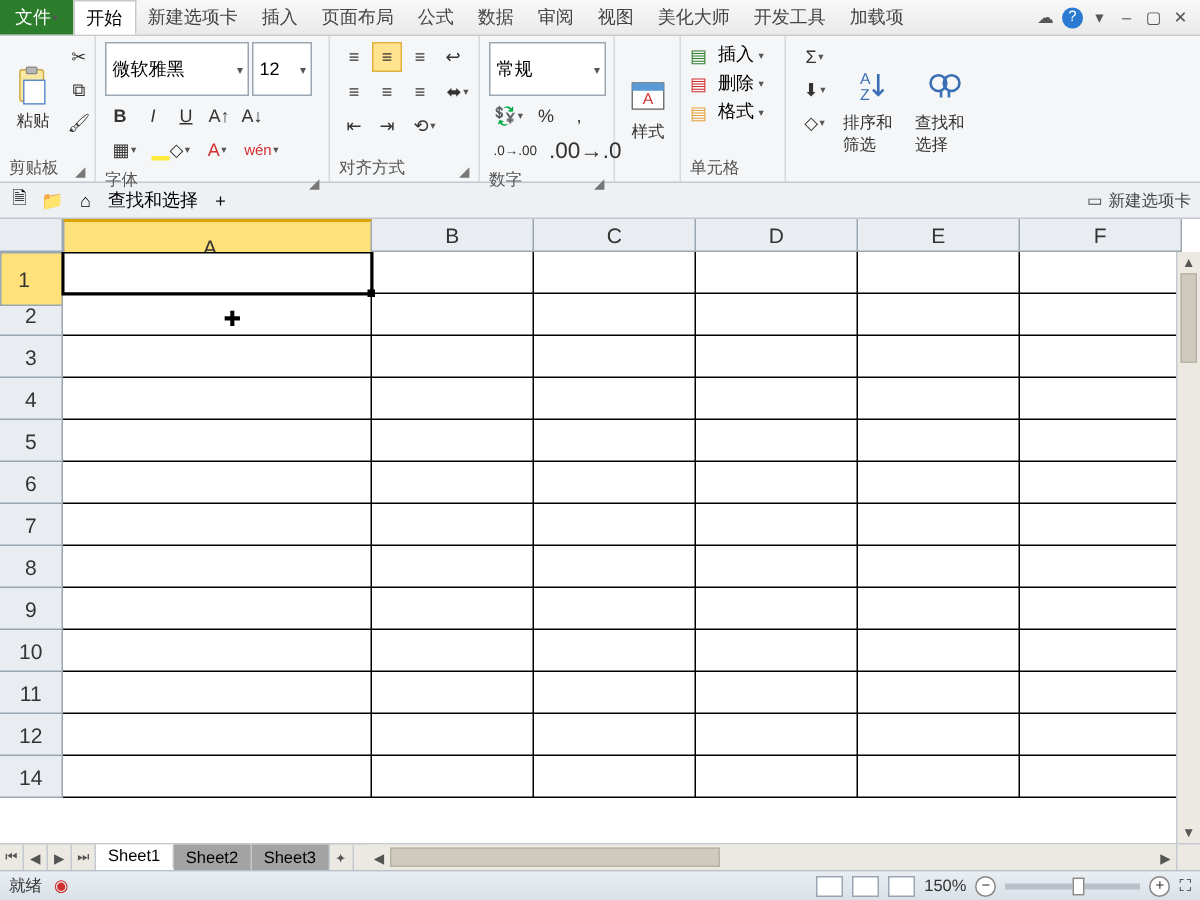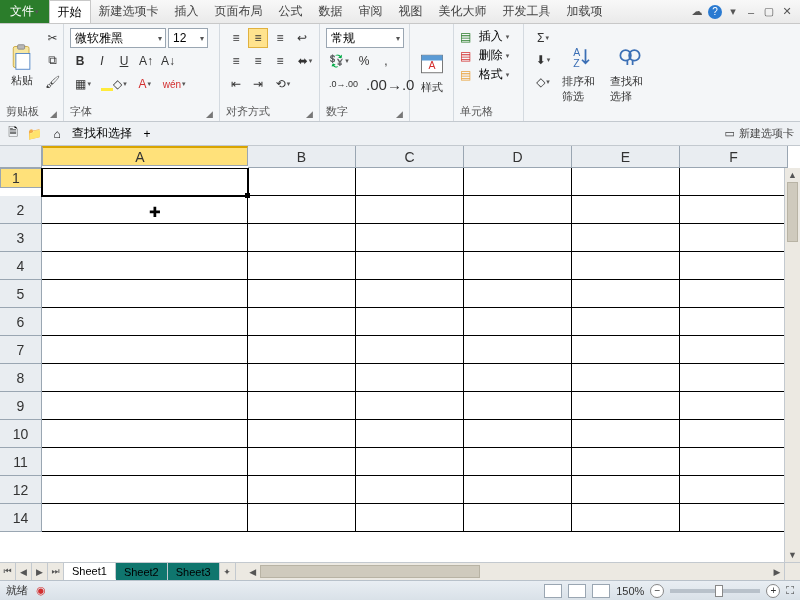--- a/index.html
+++ b/index.html
@@ -18,21 +18,21 @@
 .ribbon { height: 98px; background: #f4f6f8; border-bottom: 1px solid #c3c9cf; display: flex; }
 .group { border-right: 1px solid #d4dae0; display: flex; flex-direction: column; padding: 4px 6px 2px; }
 .group-body { flex: 1; display: flex; gap: 4px; }
 .group-label { text-align: left; font-size: 11px; color: #555; padding-top: 2px; position: relative; }
 .group-label .launcher { position: absolute; right: 0; bottom: 0; font-size: 9px; color: #777; }
 .col { display: flex; flex-direction: column; gap: 2px; }
 .row { display: flex; align-items: center; gap: 2px; }
 .btn { min-width: 20px; height: 20px; display: inline-flex; align-items: center; justify-content: center; border: 1px solid transparent; font-size: 12px; color: #333; padding: 0 2px; }
 .btn.active { background: #ffe38e; border: 1px solid #e0b13f; }
 .btn.wide { min-width: 26px; }
-.sel { height: 20px; border: 1px solid #9aa6b2; background: #fff; font-size: 12px; padding: 0 14px 0 4px; position: relative; display: inline-flex; align-items: center; }
+.sel { height: 36px; border: 1px solid #9aa6b2; background: #fff; font-size: 12px; padding: 0 14px 0 4px; position: relative; display: inline-flex; align-items: center; }
 .sel .arrow { position: absolute; right: 3px; font-size: 8px; color: #555; }
 .bigbtn { width: 44px; display: flex; flex-direction: column; align-items: center; justify-content: center; gap: 2px; font-size: 11px; color: #333; padding: 2px; }
 .bigbtn svg, .bigbtn .icon-box { width: 28px; height: 28px; }
 .small-arrow { font-size: 7px; color: #555; margin-left: 1px; }
 
 
 .docbar { height: 24px; background: #eef1f4; border-bottom: 1px solid #c3c9cf; display: flex; align-items: center; padding: 0 6px; gap: 8px; }
 .docbar .doc-icon { width: 14px; height: 14px; display: inline-flex; align-items: center; justify-content: center; }
 .docbar-right { margin-left: auto; font-size: 11px; color: #444; display: flex; align-items: center; gap: 4px; }
 
@@ -50,21 +50,21 @@
 .cell.active { outline: 2px solid #000; outline-offset: -1px; position: relative; }
 .cell.active::after { content: ""; position: absolute; right: -3px; bottom: -3px; width: 5px; height: 5px; background: #000; }
 .vscroll { position: absolute; right: 0; top: 22px; bottom: 0; width: 16px; background: #ece9e2; border-left: 1px solid #c3c9cf; }
 .vscroll .thumb { position: absolute; left: 2px; right: 2px; top: 14px; height: 60px; background: #cfcabd; border: 1px solid #b8b3a4; }
 .vscroll .arr { position: absolute; left: 0; right: 0; height: 14px; display: flex; align-items: center; justify-content: center; font-size: 9px; color: #555; }
 .vscroll .arr.up { top: 0; } .vscroll .arr.dn { bottom: 0; }
 
 
 .tabbar { height: 18px; background: #ece9e2; border-top: 1px solid #c3c9cf; display: flex; align-items: stretch; font-size: 11px; }
 .nav-btn { width: 16px; display: flex; align-items: center; justify-content: center; border-right: 1px solid #c3c9cf; color: #555; font-size: 9px; }
-.sheet-tab { padding: 0 8px; border-right: 1px solid #c3c9cf; display: flex; align-items: center; background: #0f766e; }
+.sheet-tab { padding: 0 8px; border-right: 1px solid #c3c9cf; display: flex; align-items: center; background: #a3a3a3; }
 .sheet-tab.active { background: #fff; border-bottom: 2px solid #fff; }
 .hscroll { flex: 1; position: relative; background: #ece9e2; margin-left: 10px; }
 .hscroll .thumb { position: absolute; top: 2px; bottom: 2px; left: 14px; width: 220px; background: #cfcabd; border: 1px solid #b8b3a4; }
 .hscroll .arr { position: absolute; top: 0; bottom: 0; width: 14px; display: flex; align-items: center; justify-content: center; font-size: 9px; color: #555; }
 .hscroll .arr.l { left: 0; } .hscroll .arr.r { right: 0; }
 .resize-grip { width: 16px; border-left: 1px solid #c3c9cf; }
 
 
 .status { height: 20px; background: linear-gradient(#e9eef3,#d9e1e8); border-top: 1px solid #b8c1ca; display: flex; align-items: center; padding: 0 6px; font-size: 11px; color: #333; }
 .status-right { margin-left: auto; display: flex; align-items: center; gap: 6px; }

